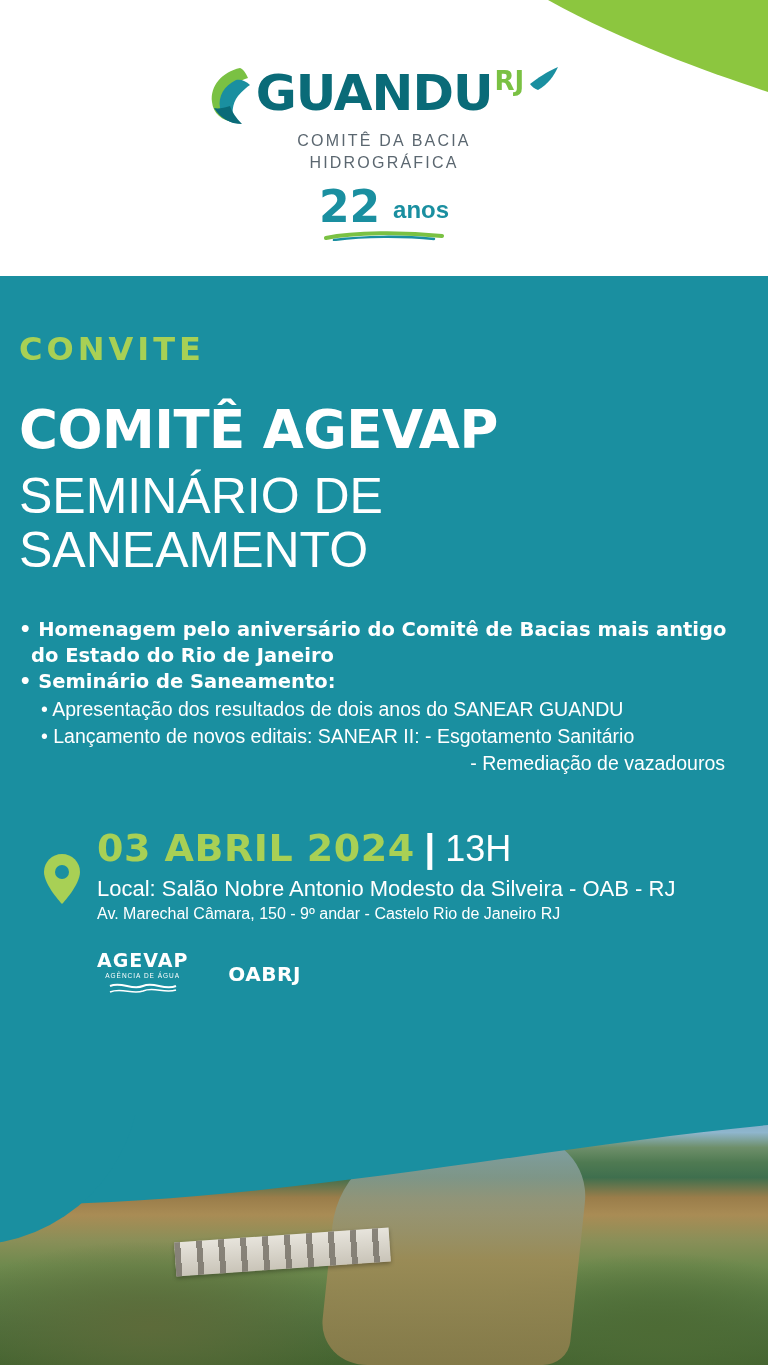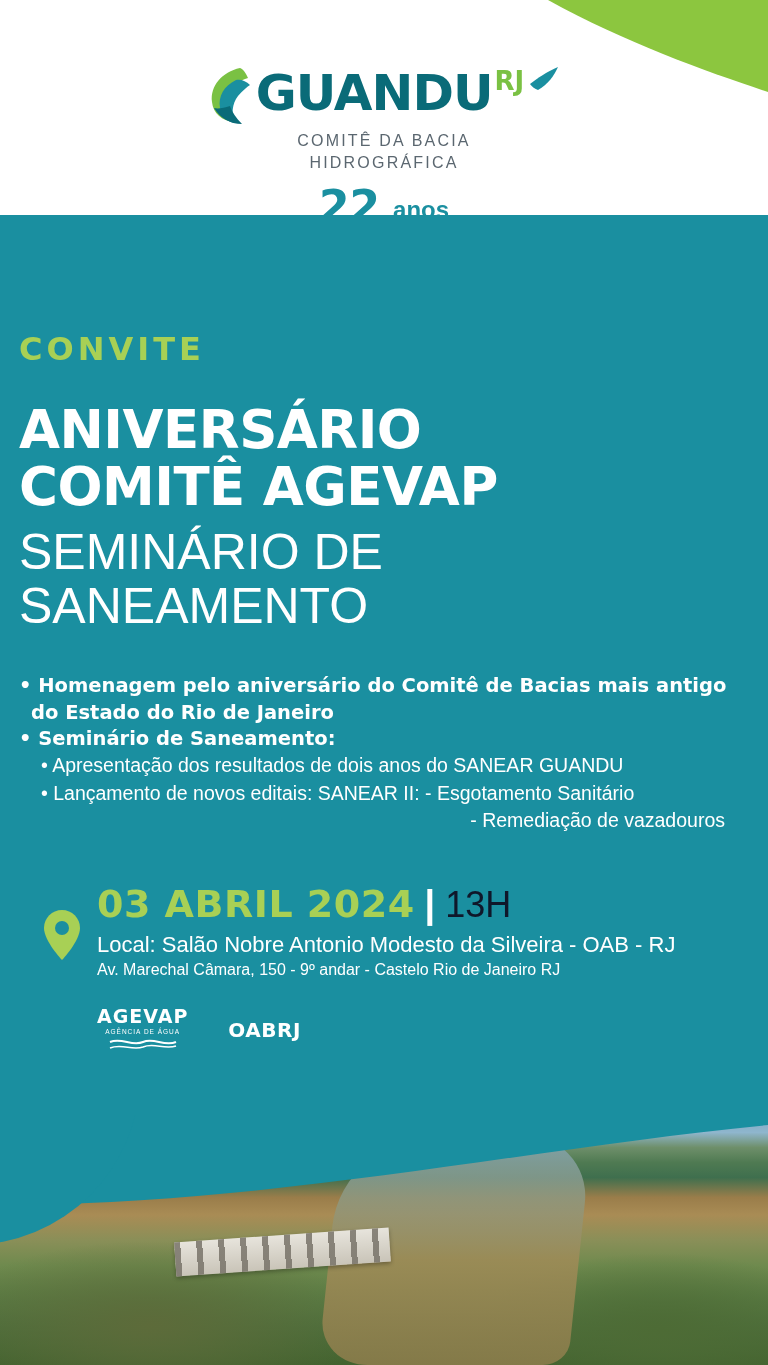--- a/index.html
+++ b/index.html
@@ -13,21 +13,21 @@
     position: relative;
     width: 768px; height: 1365px;
     background: #1a8fa0;
     overflow: hidden;
   }
 
   
   .header {
     position: absolute;
     top: 0; left: 0;
-    width: 768px; height: 215px;
+    width: 768px; height: 276px;
     background: #ffffff;
     overflow: hidden;
   }
   .header-curve {
     position: absolute;
     top: 0; left: 0;
     width: 768px; height: 300px;
   }
   .green-corner {
     position: absolute;
@@ -157,21 +157,21 @@
   }
   .date-line {
     display: flex; align-items: baseline; gap: 10px;
   }
   .date-main {
     font-size: 38px; font-weight: bold; color: #a8d055;
     letter-spacing: 0.5px;
     font-family: "DejaVu Sans", sans-serif;
   }
   .date-sep { font-size: 38px; color: #ffffff; font-weight: bold; }
-  .date-hour { font-size: 36px; color: #0f172a; font-weight: 300; }
+  .date-hour { font-size: 36px; color: #ffffff; font-weight: 300; }
   .local {
     margin-top: 6px; font-size: 22px; color: #ffffff; font-weight: 300;
   }
   .addr {
     margin-top: 3px; font-size: 16px; color: #ffffff; font-weight: 300;
   }
 
   
   .partners {
     margin-top: 26px; padding-left: 78px;
@@ -284,21 +284,20 @@
         <path d="M10,9 C40,5 80,5 110,8" stroke="#1a8fa0" stroke-width="2.5" fill="none" stroke-linecap="round"></path>
       </svg>
     </div>
   </div>
 
   <div class="content">
 
     <div class="convite">CONVITE</div>
 
     <div class="title-main">
-      <div>ANIVERSÁRIO</div>
       <div>COMITÊ AGEVAP</div>
     </div>
 
     <div class="title-sub">
       <div>SEMINÁRIO DE</div>
       <div>SANEAMENTO</div>
     </div>
 
     <div class="bullets">
       <div class="b-bold">

